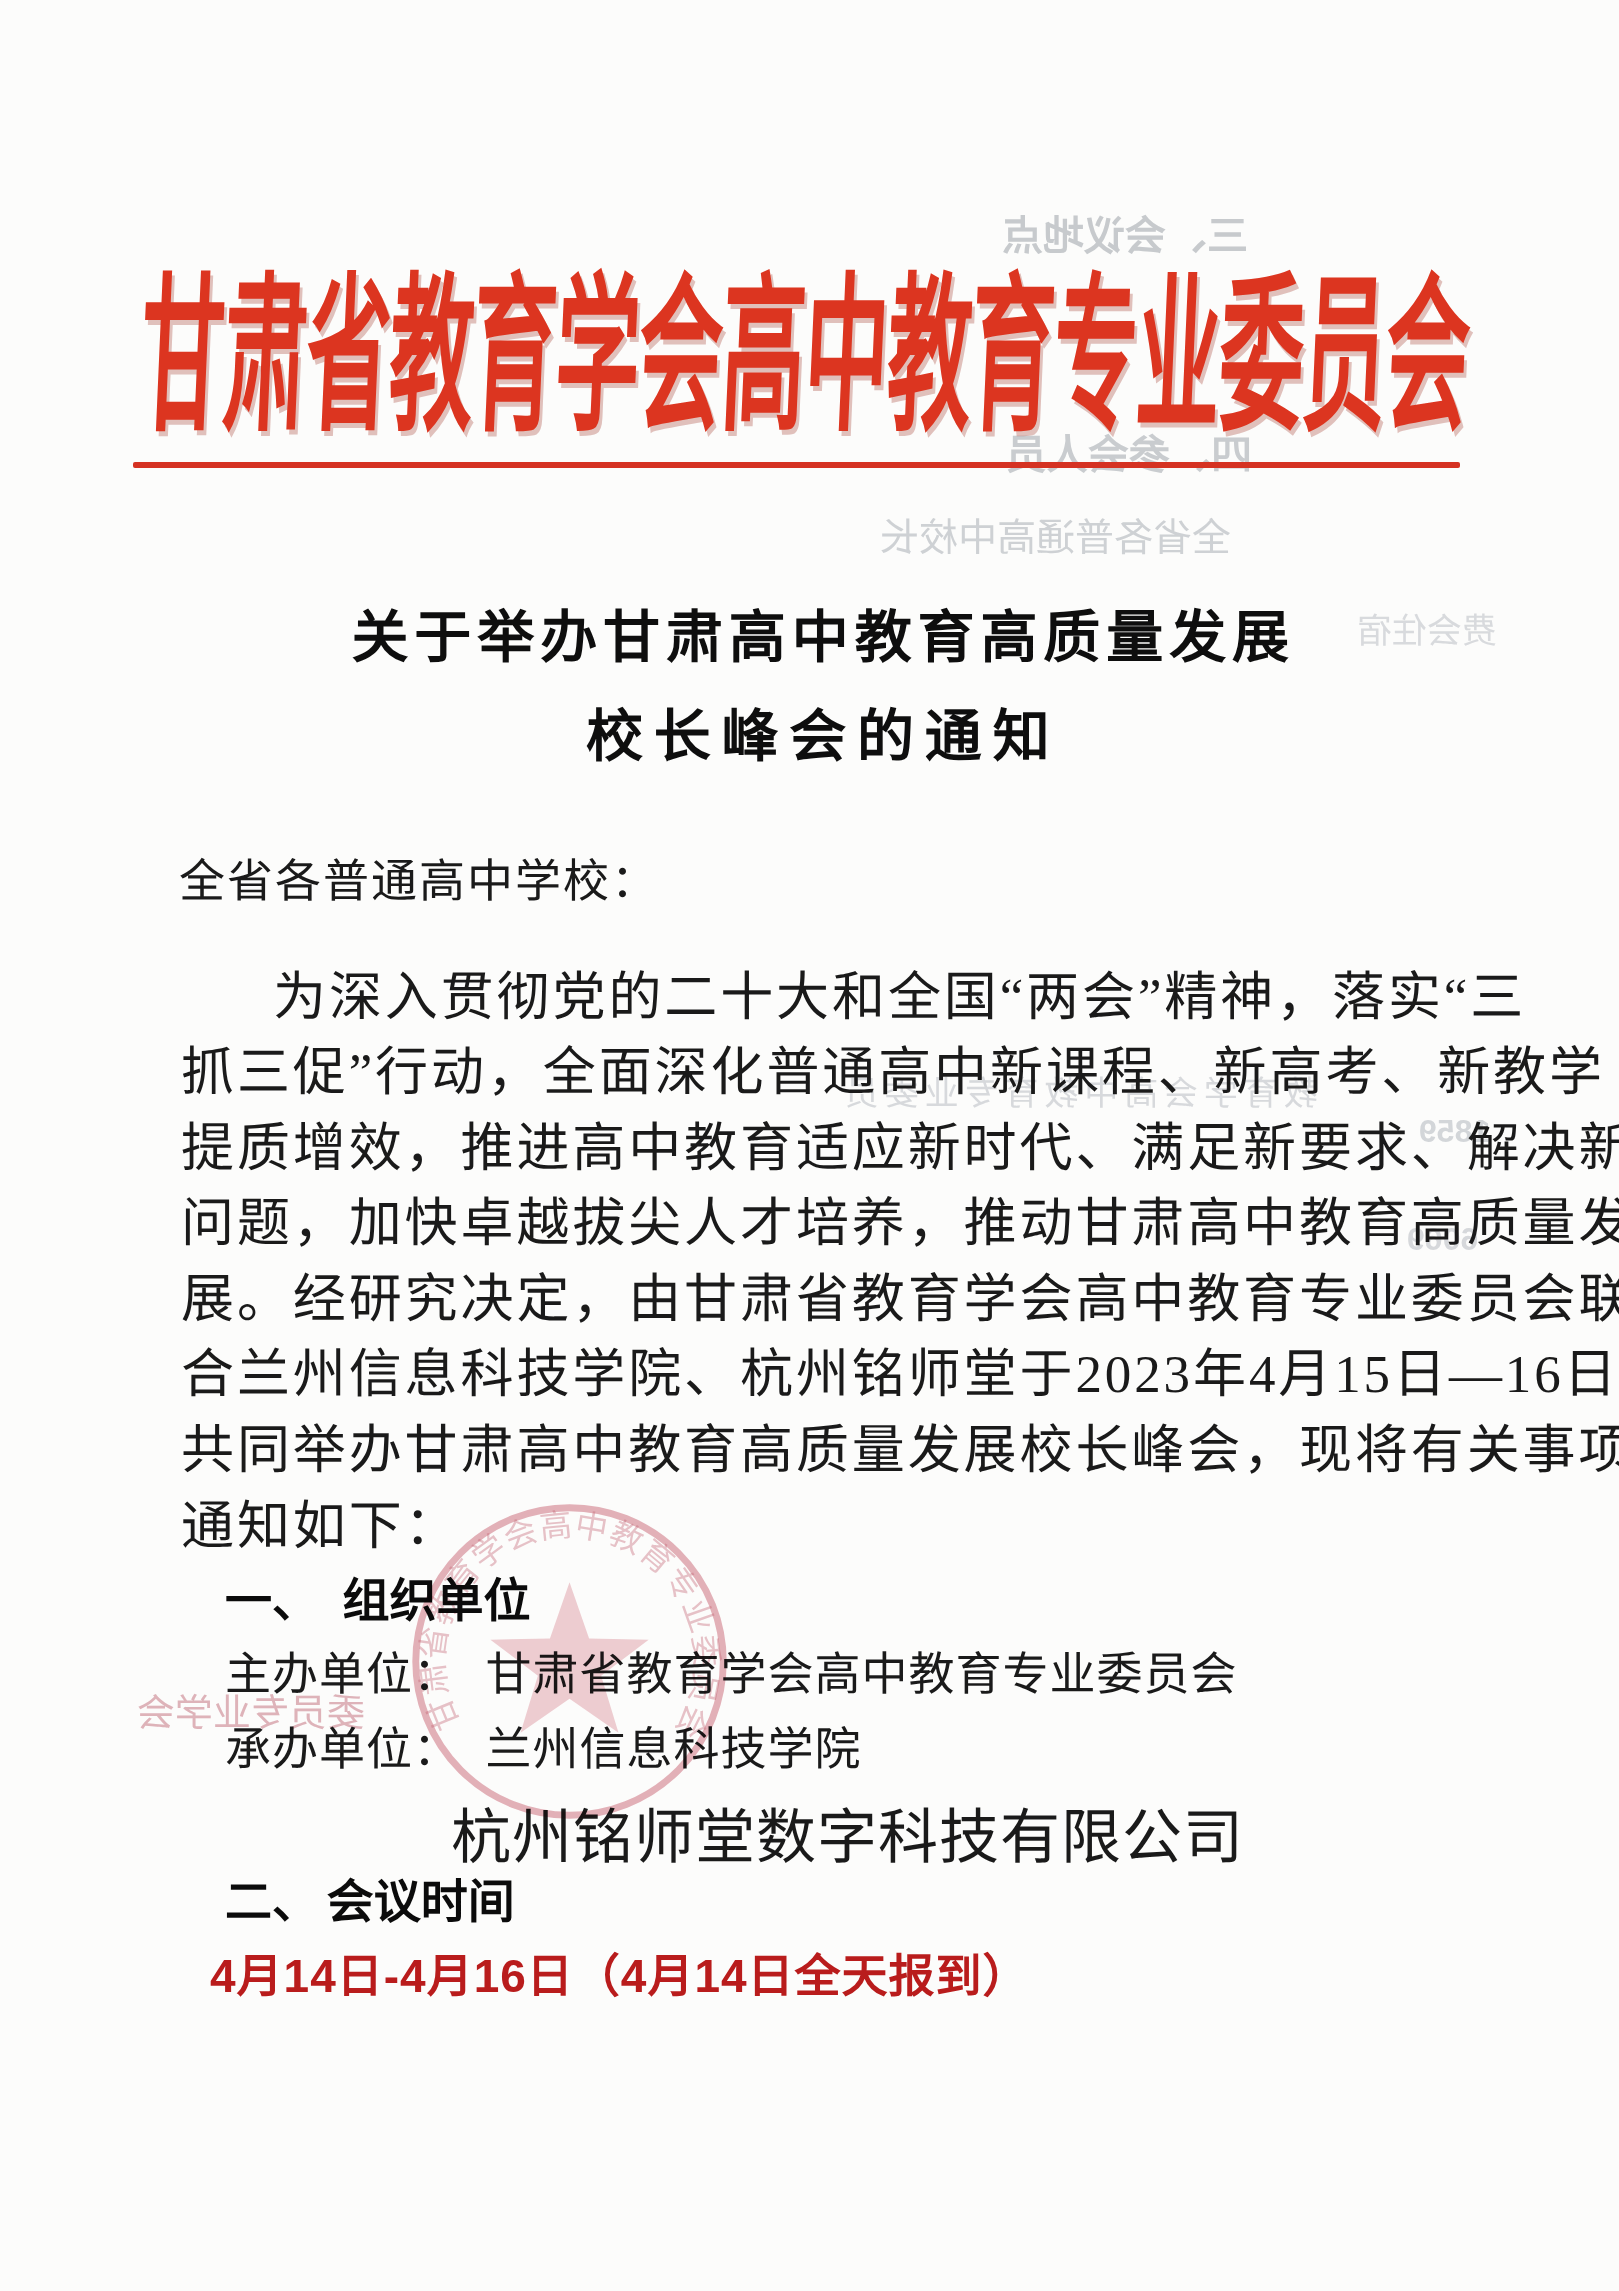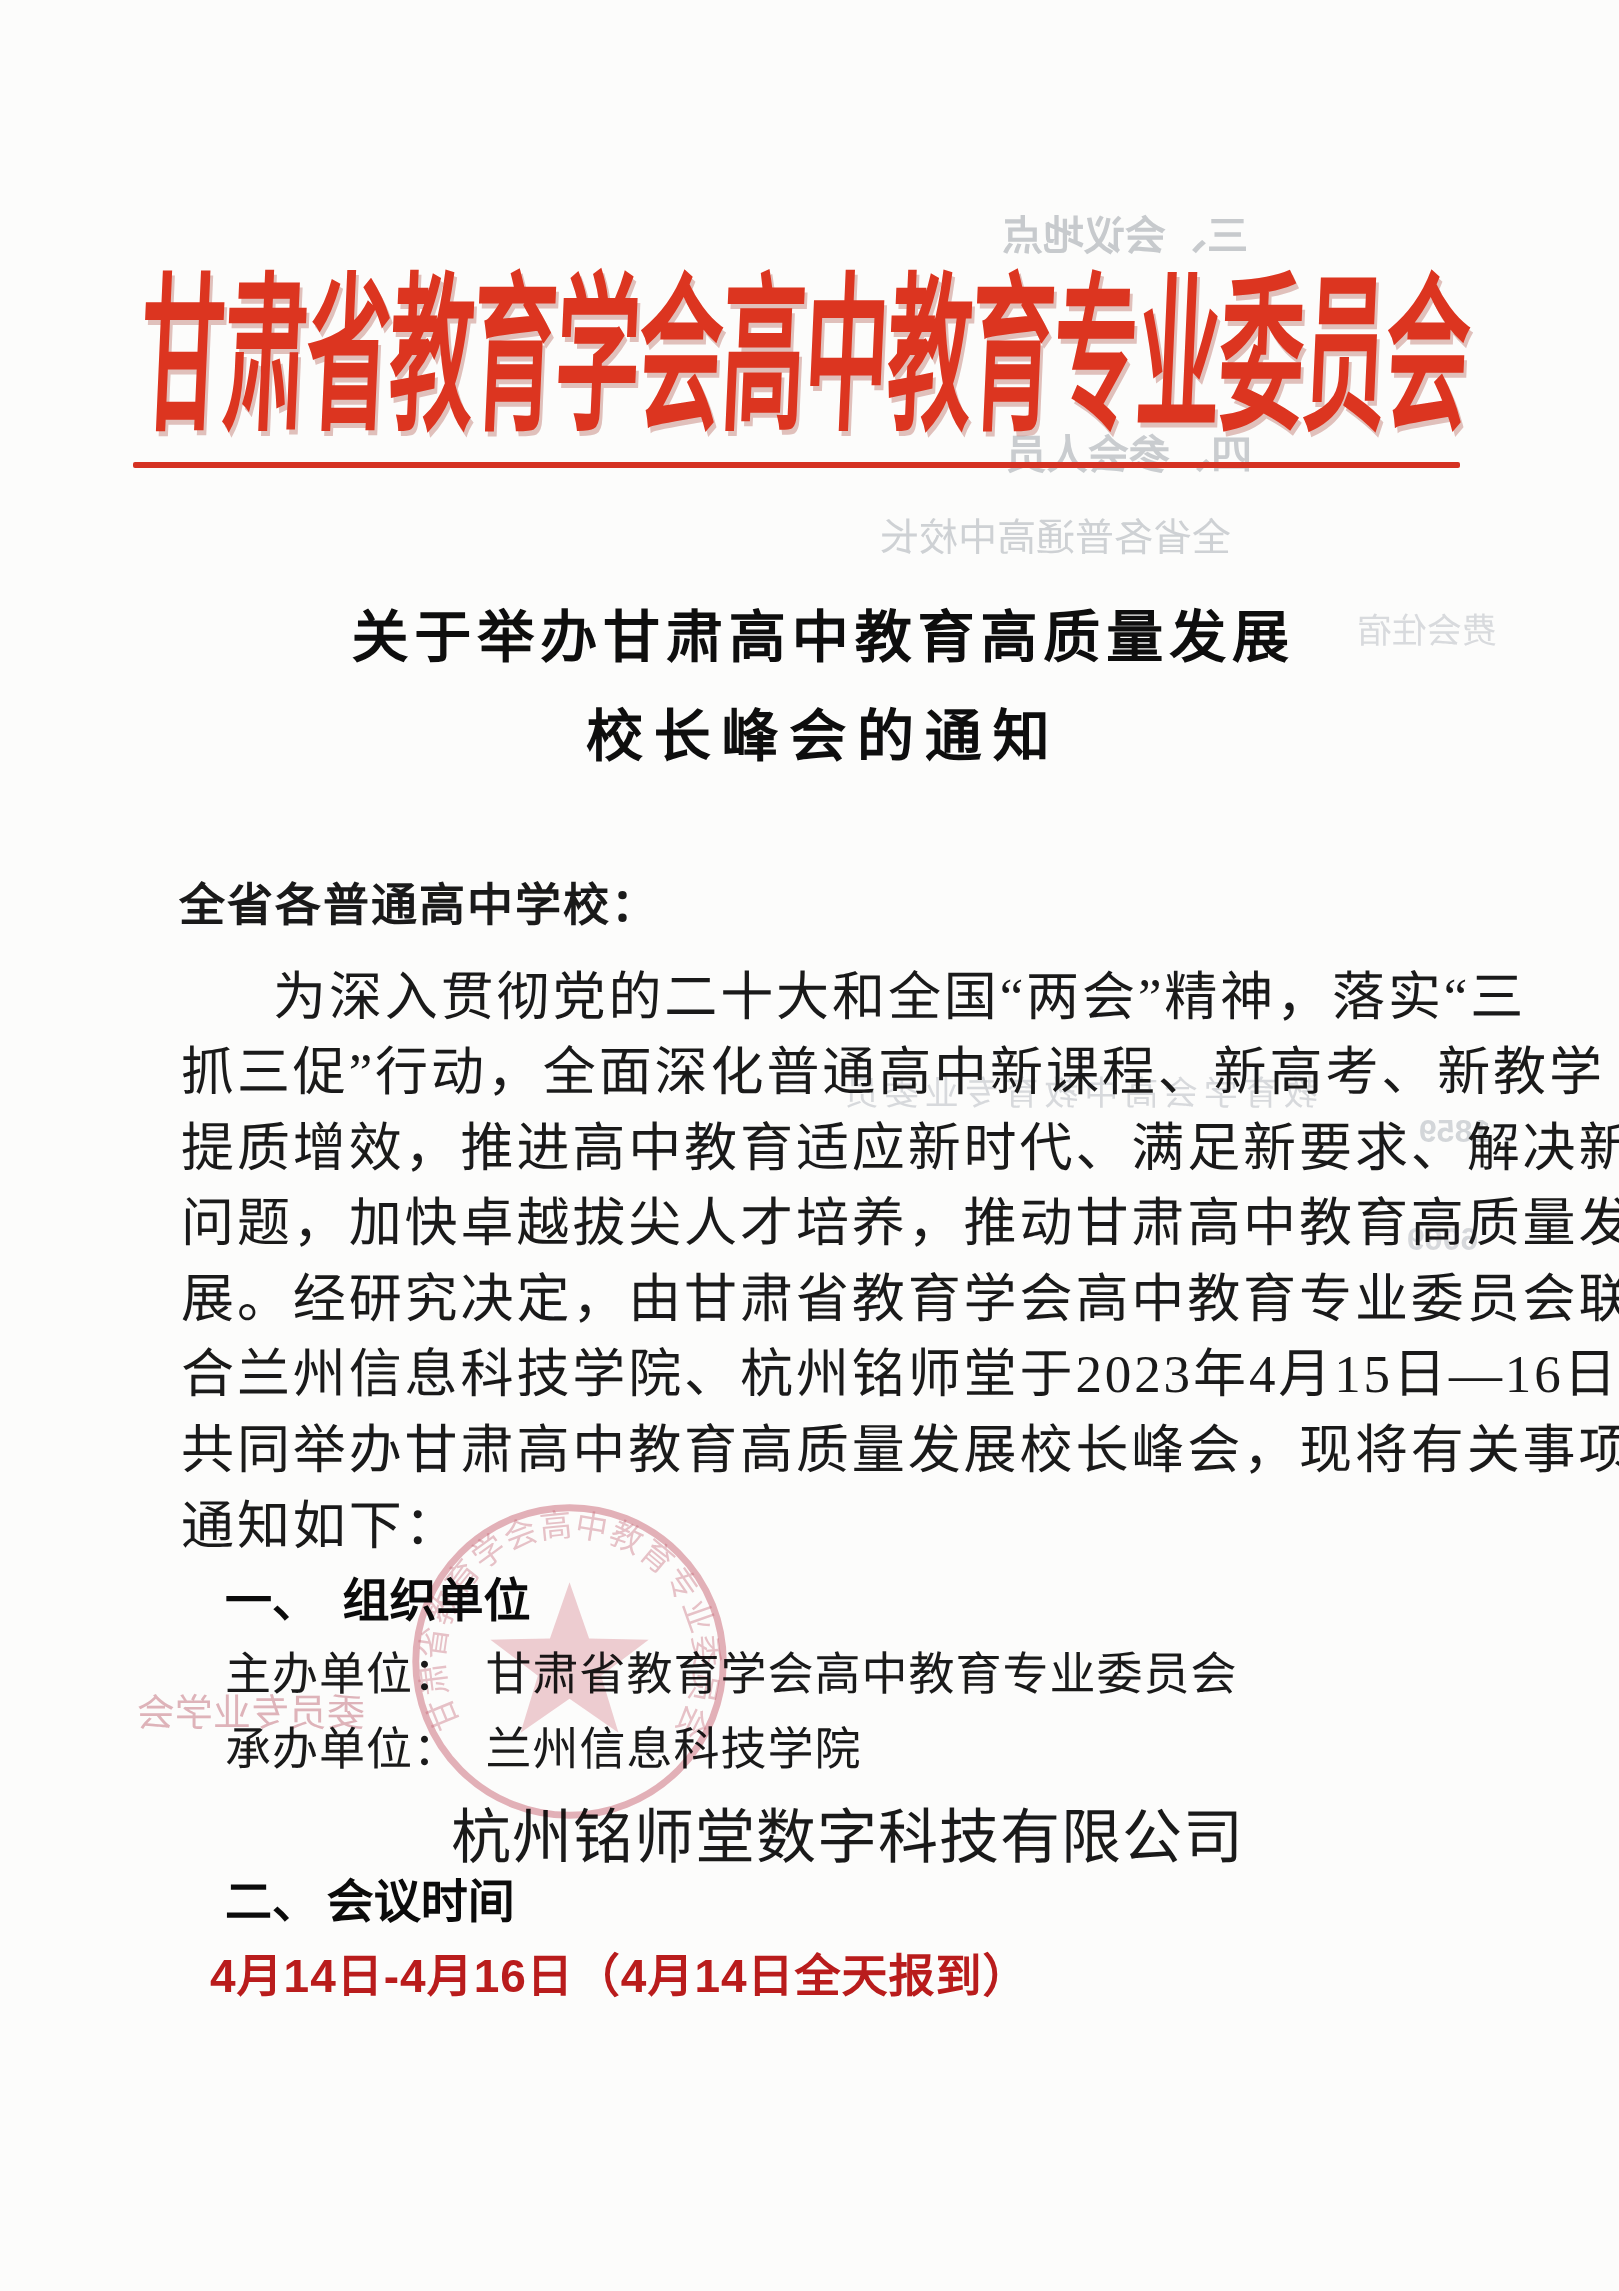--- a/index.html
+++ b/index.html
@@ -14,21 +14,21 @@
         text-shadow:2.9px 2.9px 0 rgba(150,36,20,0.28);}
   .divider{position:absolute;top:462px;left:133px;width:1327px;height:5.9px;border-radius:2px;}
 
   
   .doc-title{position:absolute;left:13.7px;width:1619px;text-align:center;
         font-weight:bold;font-size:57px;color:#0e0e0e;white-space:nowrap;}
   .doc-title.l1{top:591px;letter-spacing:5.9px;}
   .doc-title.l2{top:690px;letter-spacing:10.8px;}
 
   
-  .salutation{position:absolute;left:179px;top:868px;font-size:46px;letter-spacing:2px;white-space:nowrap;font-weight:bold;}
+  .salutation{position:absolute;left:179px;top:844px;font-size:46px;letter-spacing:2px;white-space:nowrap;}
   .para-line{position:absolute;left:181px;width:1274px;font-size:53px;letter-spacing:2.9px;white-space:nowrap;}
   .para-line.indent{padding-left:92px;}
   .pl0{top:954px}.pl1{top:1029px}.pl2{top:1105px}.pl3{top:1180px}
   .pl4{top:1256px}.pl5{top:1331px}.pl6{top:1407px}.pl7{top:1483px}
 
   
   .sec-heading{position:absolute;left:225px;font-family:"Liberation Sans","DejaVu Sans",sans-serif;
         font-weight:bold;font-size:47px;color:#0b0b0b;white-space:nowrap;}
   .sec-heading.h1{top:1562px;}
   .sec-heading.h2{top:1863px;text-align:center;}

